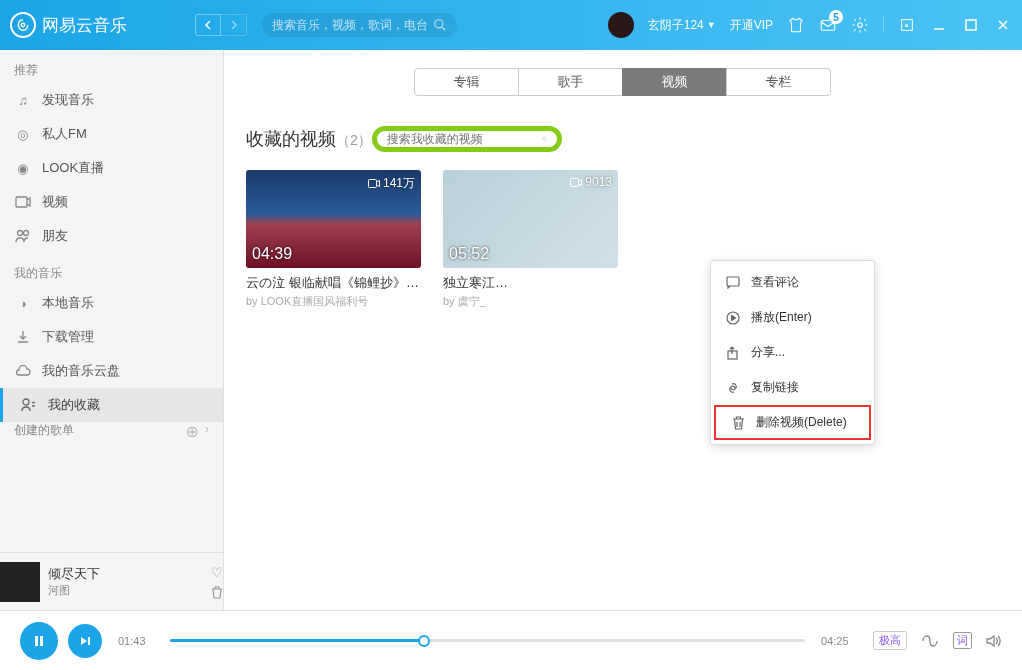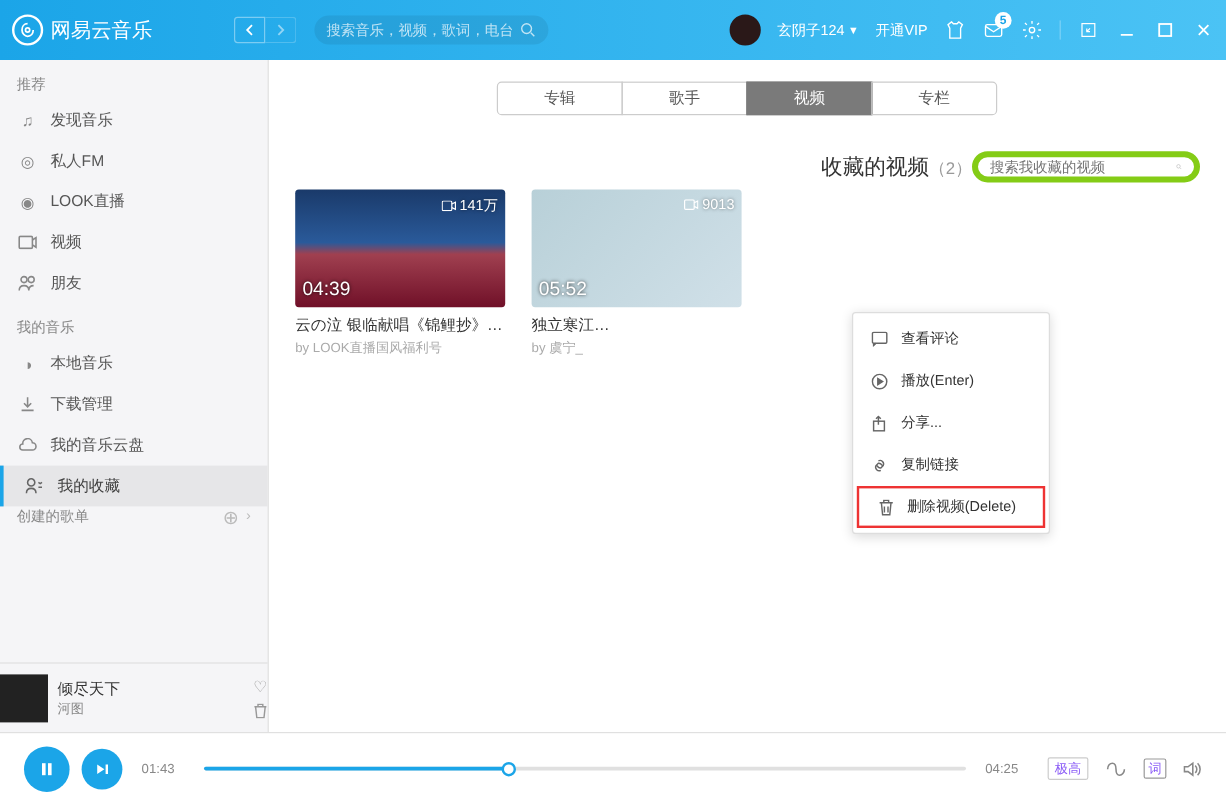--- a/index.html
+++ b/index.html
@@ -36,21 +36,21 @@
 .np-info{flex:1;min-width:0}
 .np-title{font-size:13px;color:#333}
 .np-artist{font-size:11px;color:#888}
 .np-actions{display:flex;flex-direction:column;gap:6px;color:#999}
 .content{flex:1;padding:18px 22px;position:relative}
 .tabs{display:flex;justify-content:center;margin-bottom:30px}
 .tab{width:105px;height:28px;border:1px solid #ccc;display:flex;align-items:center;justify-content:center;font-size:13px;cursor:pointer;margin-left:-1px;color:#555}
 .tab:first-child{border-radius:4px 0 0 4px}
 .tab:last-child{border-radius:0 4px 4px 0}
 .tab.active{background:#7a7a7a;color:#fff;border-color:#7a7a7a}
-.section-head{display:flex;align-items:center;justify-content:flex-end;margin-bottom:6px}
+.section-head{display:flex;align-items:center;justify-content:flex-start;margin-bottom:18px}
 .section-title{font-size:18px;color:#333}
 .section-count{color:#999;font-size:14px}
 .filterbox{width:190px;height:26px;border:5px solid #84cc16;border-radius:13px;display:flex;align-items:center;padding:0 10px}
 .filterbox input{flex:1;border:none;outline:none;font-size:12px}
 .videos{display:flex;gap:22px}
 .video-card{width:175px;cursor:pointer}
 .thumb{width:175px;height:98px;background:#888;position:relative;border-radius:3px;overflow:hidden}
 .thumb1{background:linear-gradient(180deg,#1a3a6a 0%,#2a5a9a 45%,#a04050 55%,#701028 100%)}
 .thumb2{background:linear-gradient(135deg,#b8d0d8,#d0e0e8)}
 .plays{position:absolute;top:5px;right:6px;color:#fff;font-size:12px;display:flex;align-items:center;gap:3px;text-shadow:0 0 3px rgba(0,0,0,.5)}

